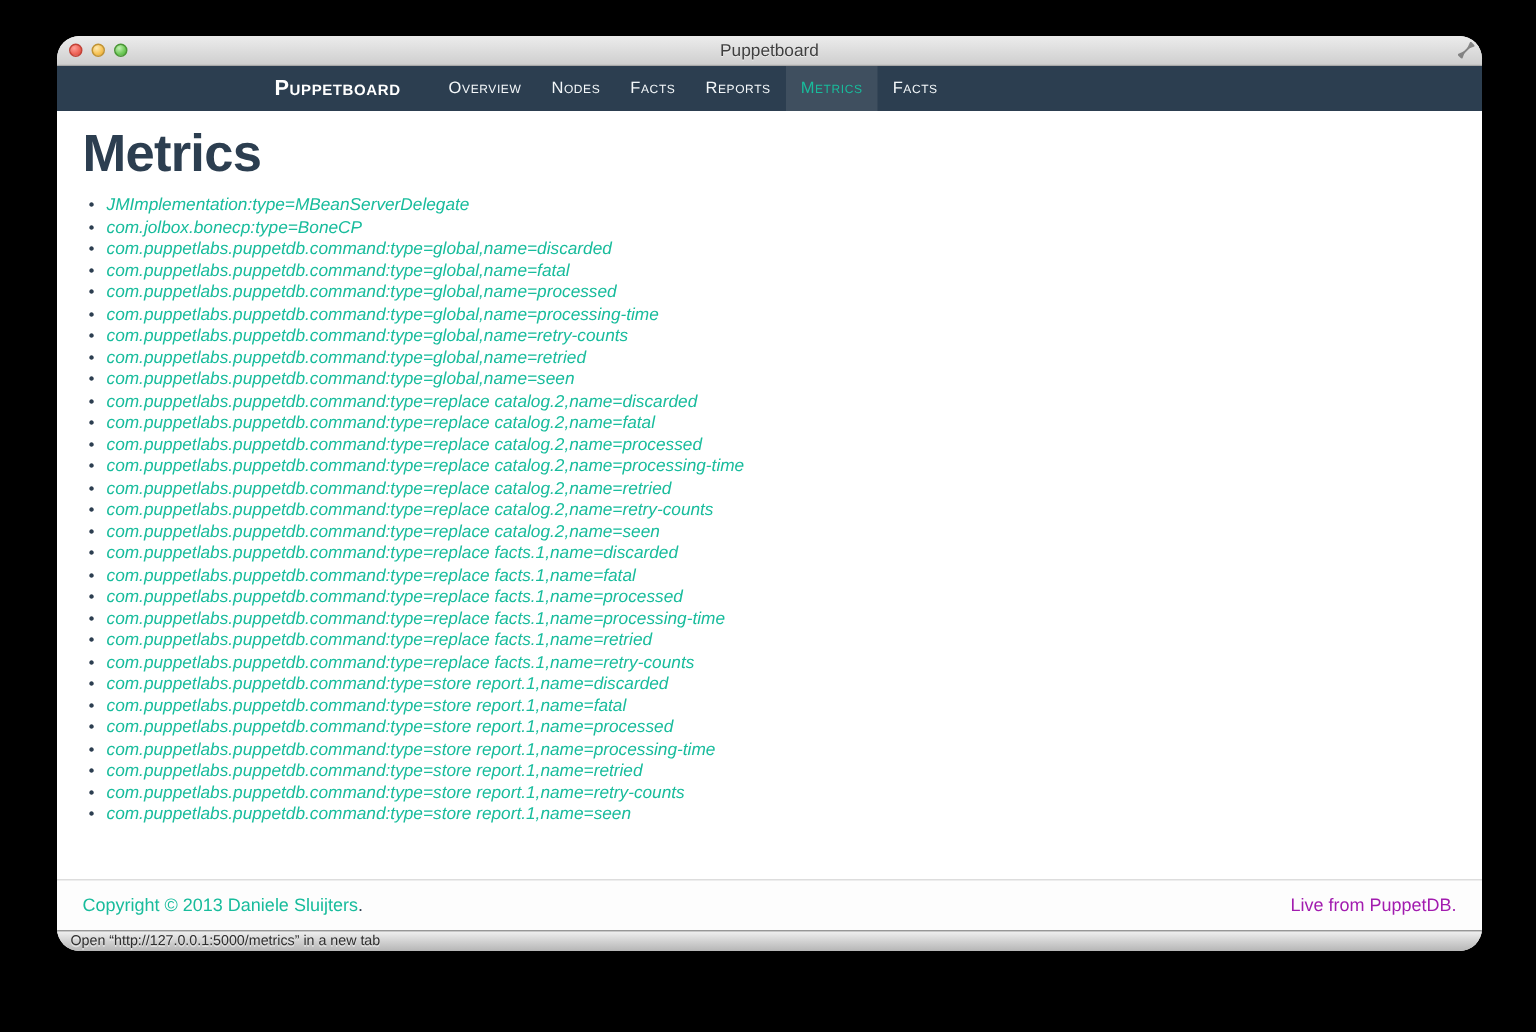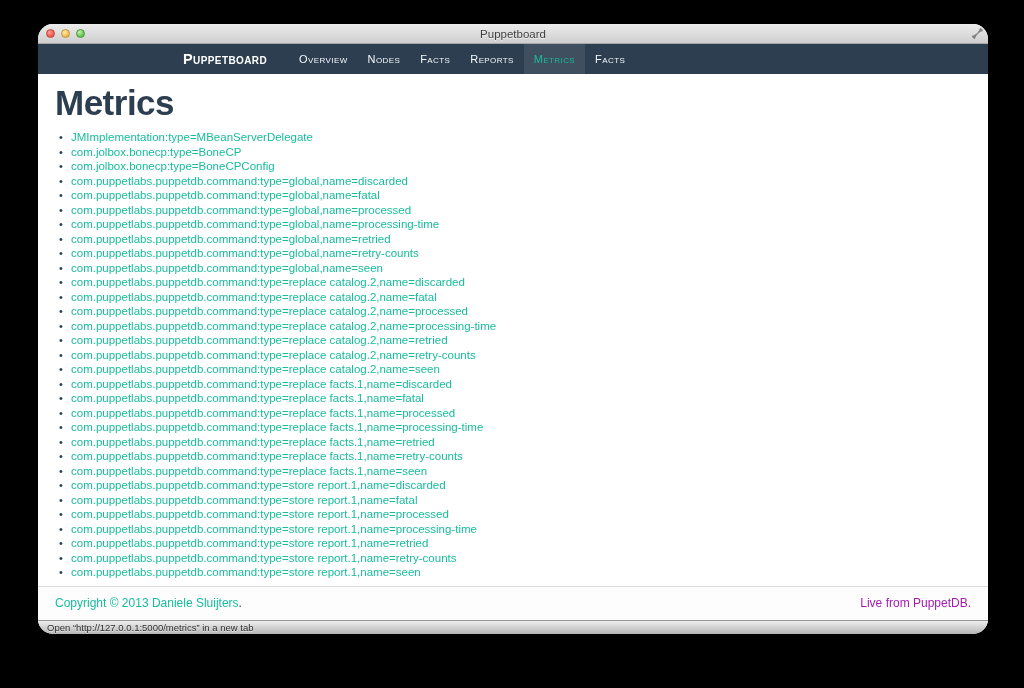--- a/index.html
+++ b/index.html
@@ -97,20 +97,21 @@
   .content h1 {
     font-size: 35px;
     font-weight: bold;
     color: #2c3e50;
     letter-spacing: -0.5px;
     margin: 9px 0 7px 0;
   }
   ul.metrics {
     list-style: none;
     padding-left: 4px;
+    font-style: italic;
   }
   ul.metrics li {
     position: relative;
     padding-left: 12px;
     font-size: 11.5px;
     line-height: 14.5px;
     white-space: nowrap;
   }
   ul.metrics li::before {
     content: "•";
@@ -187,49 +188,46 @@
     <ul class="metrics">
 
         <li>
           <a>JMImplementation:type=MBeanServerDelegate</a>
         </li>
 
         <li>
           <a>com.jolbox.bonecp:type=BoneCP</a>
         </li>
 
-        <li>
-          <a>com.jolbox.bonecp:type=BoneCPConfig</a>
-        </li>
 
         <li>
           <a>com.puppetlabs.puppetdb.command:type=global,name=discarded</a>
         </li>
 
         <li>
           <a>com.puppetlabs.puppetdb.command:type=global,name=fatal</a>
         </li>
 
         <li>
           <a>com.puppetlabs.puppetdb.command:type=global,name=processed</a>
         </li>
 
         <li>
           <a>com.puppetlabs.puppetdb.command:type=global,name=processing-time</a>
         </li>
 
         <li>
+          <a>com.puppetlabs.puppetdb.command:type=global,name=retry-counts</a>
+        </li>
+
+        <li>
           <a>com.puppetlabs.puppetdb.command:type=global,name=retried</a>
         </li>
 
         <li>
-          <a>com.puppetlabs.puppetdb.command:type=global,name=retry-counts</a>
-        </li>
-
-        <li>
           <a>com.puppetlabs.puppetdb.command:type=global,name=seen</a>
         </li>
 
         <li>
           <a>com.puppetlabs.puppetdb.command:type=replace catalog.2,name=discarded</a>
         </li>
 
         <li>
           <a>com.puppetlabs.puppetdb.command:type=replace catalog.2,name=fatal</a>
         </li>
@@ -271,23 +269,20 @@
         </li>
 
         <li>
           <a>com.puppetlabs.puppetdb.command:type=replace facts.1,name=retried</a>
         </li>
 
         <li>
           <a>com.puppetlabs.puppetdb.command:type=replace facts.1,name=retry-counts</a>
         </li>
 
-        <li>
-          <a>com.puppetlabs.puppetdb.command:type=replace facts.1,name=seen</a>
-        </li>
 
         <li>
           <a>com.puppetlabs.puppetdb.command:type=store report.1,name=discarded</a>
         </li>
 
         <li>
           <a>com.puppetlabs.puppetdb.command:type=store report.1,name=fatal</a>
         </li>
 
         <li>

